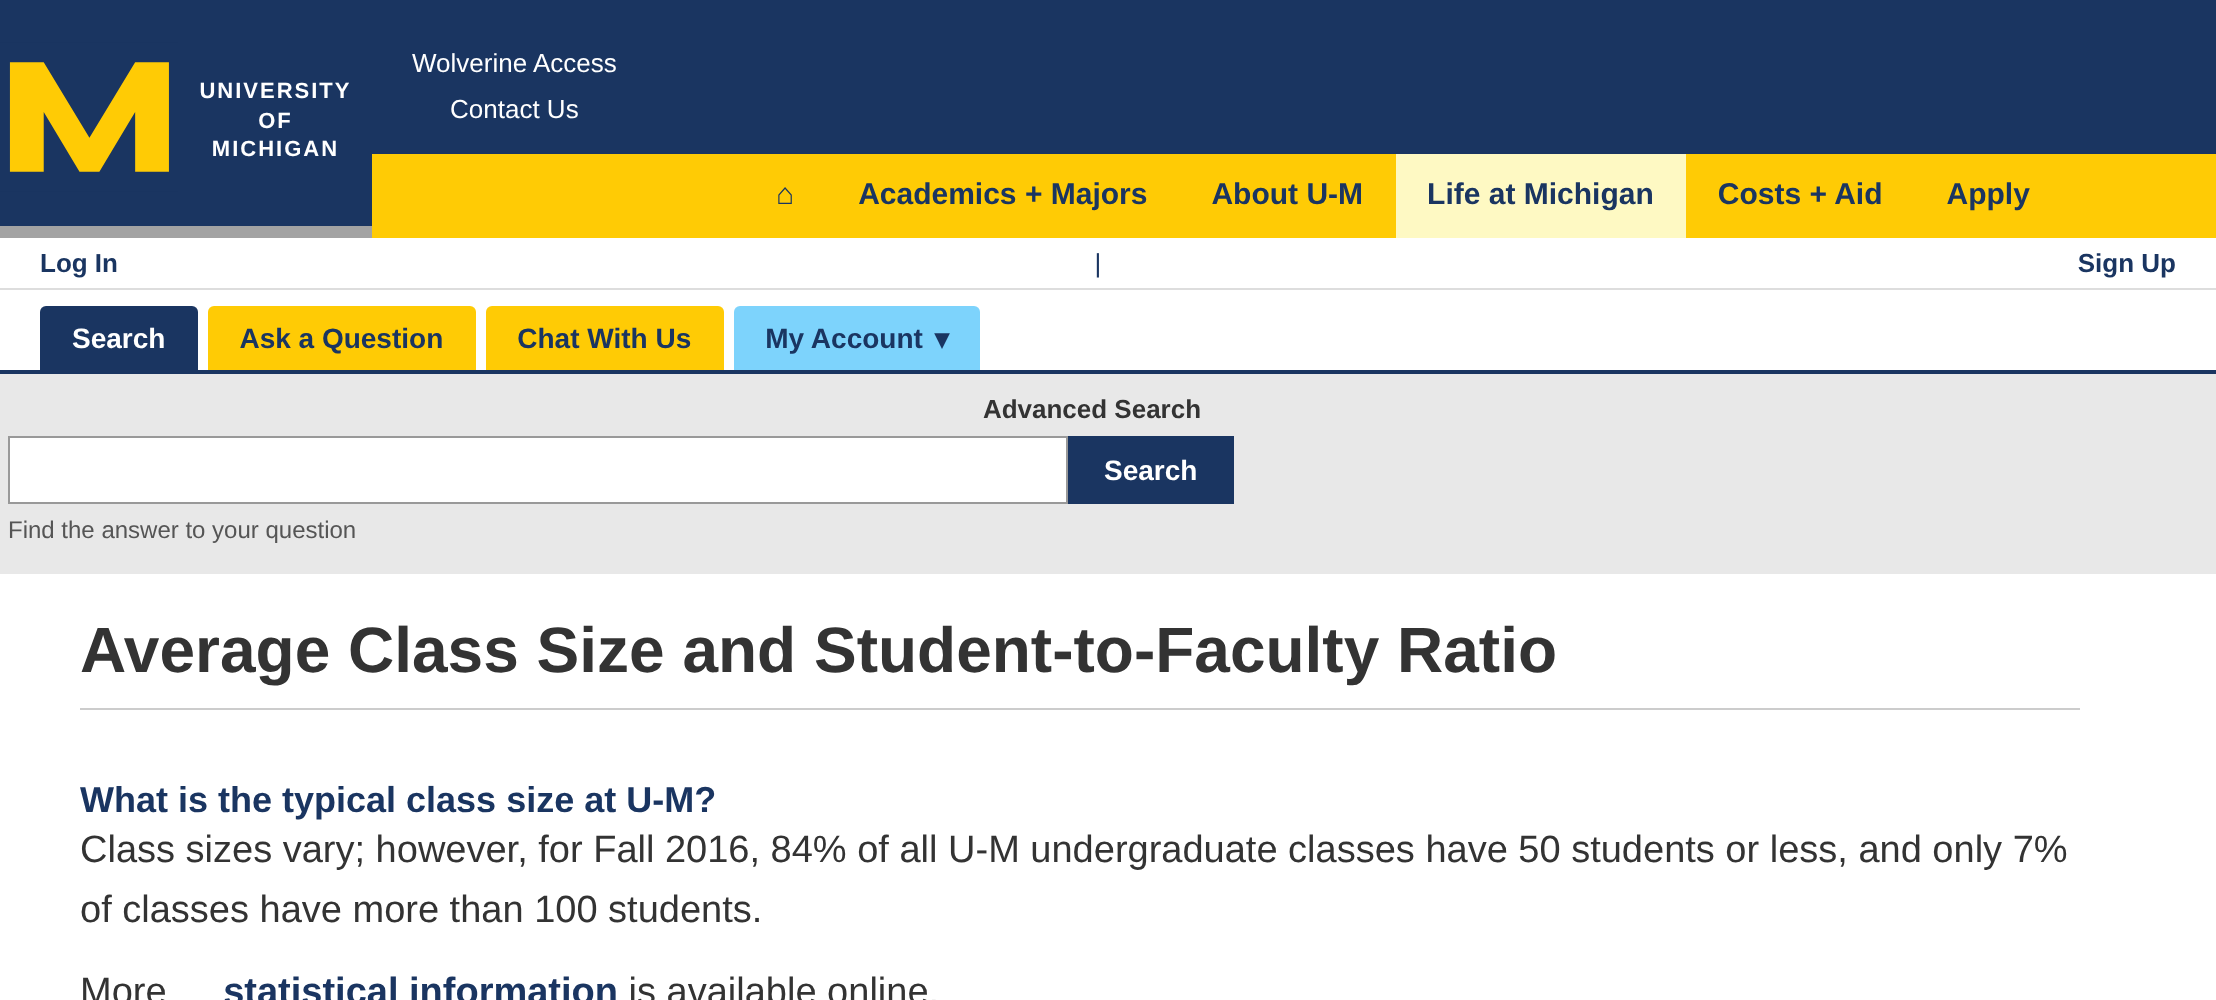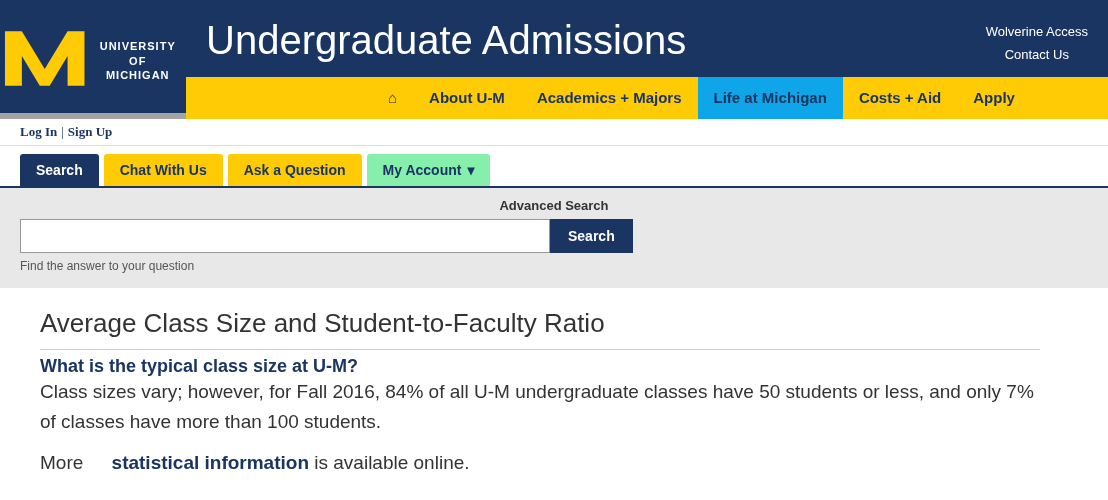--- a/index.html
+++ b/index.html
@@ -45,21 +45,21 @@
       text-decoration: none;
       font-size: 15px;
       font-weight: 600;
       padding: 0 16px;
       height: 42px;
       display: flex;
       align-items: center;
       white-space: nowrap;
     }
     .nav-bar a.active {
-      background: #0ea5e9;
+      background: #fef9c3;
       color: #1a3561;
     }
     .nav-home {
       font-size: 18px;
     }
 
     
     .top-section {
       display: flex;
     }
@@ -87,26 +87,25 @@
       text-align: center;
       line-height: 1.8;
       align-self: flex-start;
       padding-top: 5px;
     }
     .header-top-links a { color: #fff; text-decoration: none; }
 
     
     .login-bar {
       display: flex;
-      justify-content: flex-start;
+      justify-content: space-between;
       padding: 5px 20px;
       font-size: 13px;
       border-bottom: 1px solid #ddd;
       color: #1a3561;
-      font-family: Liberation Serif, serif;
     }
     .login-bar a { color: #1a3561; text-decoration: none; font-weight: bold; }
     .login-bar span { margin: 0 4px; }
 
     
     .tab-bar {
       display: flex;
       padding: 8px 20px 0 20px;
       gap: 5px;
     }
@@ -120,31 +119,31 @@
     }
     .tab-btn.active {
       background: #1a3561;
       color: #fff;
     }
     .tab-btn.yellow {
       background: #FFCB05;
       color: #1a3561;
     }
     .tab-btn.yellow-dropdown {
-      background: #86efac;
+      background: #7dd3fc;
       color: #1a3561;
       display: flex;
       align-items: center;
       gap: 6px;
     }
 
     
     .search-area {
       background: #e8e8e8;
-      padding: 10px 20px 15px 20px;
+      padding: 10px 20px 15px 4px;
       border-top: 2px solid #1a3561;
     }
     .advanced-search-label {
       text-align: center;
       font-size: 13px;
       color: #333;
       margin-bottom: 6px;
       font-weight: bold;
     }
     .search-row {
@@ -175,24 +174,24 @@
       color: #555;
       margin-top: 6px;
     }
 
     
     .content {
       padding: 20px 20px 20px 40px;
       max-width: 1060px;
     }
     .page-title {
-      font-size: 26px;
-      font-weight: normal;
+      font-size: 32px;
+      font-weight: bold;
       color: #333;
-      margin-bottom: 6px;
+      margin-bottom: 35px;
       border-bottom: 1px solid #ccc;
       padding-bottom: 10px;
     }
     .question-text {
       color: #1a3561;
       font-size: 18px;
       font-weight: bold;
       margin-bottom: 0;
     }
     .body-text {
@@ -221,48 +220,47 @@
       <polygon points="5,10 22,10 45,48 68,10 85,10 85,65 68,65 68,35 50,65 40,65 22,35 22,65 5,65" fill="#FFCB05"></polygon>
     </svg>
     <div class="logo-text">
       <span>UNIVERSITY OF</span><br>
       <span>MICHIGAN</span>
     </div>
   </div>
 
   <div class="header-right">
     <div class="header-main">
-      <div class="header-title-text">Undergraduate Admissions</div>
       <div class="header-top-links">
         <a href="#">Wolverine Access</a><br>
         <a href="#">Contact Us</a>
       </div>
     </div>
 
     <div class="nav-bar">
       <a href="#" class="nav-home">⌂</a>
+      <a href="#">Academics + Majors</a>
       <a href="#">About U-M</a>
-      <a href="#">Academics + Majors</a>
       <a href="#" class="active">Life at Michigan</a>
       <a href="#">Costs + Aid</a>
       <a href="#">Apply</a>
     </div>
   </div>
 </div>
 
 <div class="login-bar">
   <a href="#">Log In</a>
   <span>|</span>
   <a href="#">Sign Up</a>
 </div>
 
 <div class="tab-bar">
   <button class="tab-btn active">Search</button>
+  <button class="tab-btn yellow">Ask a Question</button>
   <button class="tab-btn yellow">Chat With Us</button>
-  <button class="tab-btn yellow">Ask a Question</button>
   <button class="tab-btn yellow-dropdown">
     <span>My Account</span>
     <span>▾</span>
   </button>
 </div>
 
 <div class="search-area">
   <div class="advanced-search-label">Advanced Search</div>
   <div class="search-row">
     <input type="text" class="search-input" placeholder="" style="">

